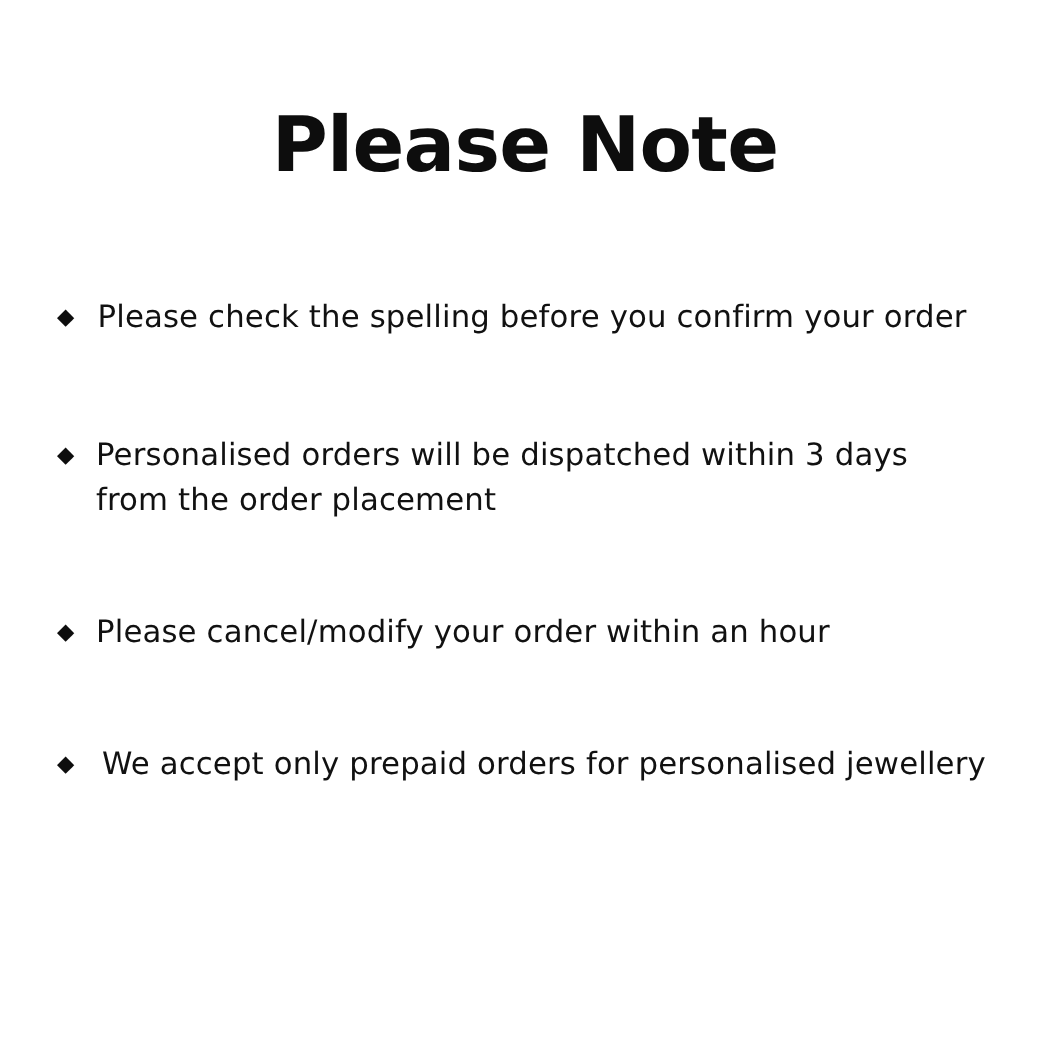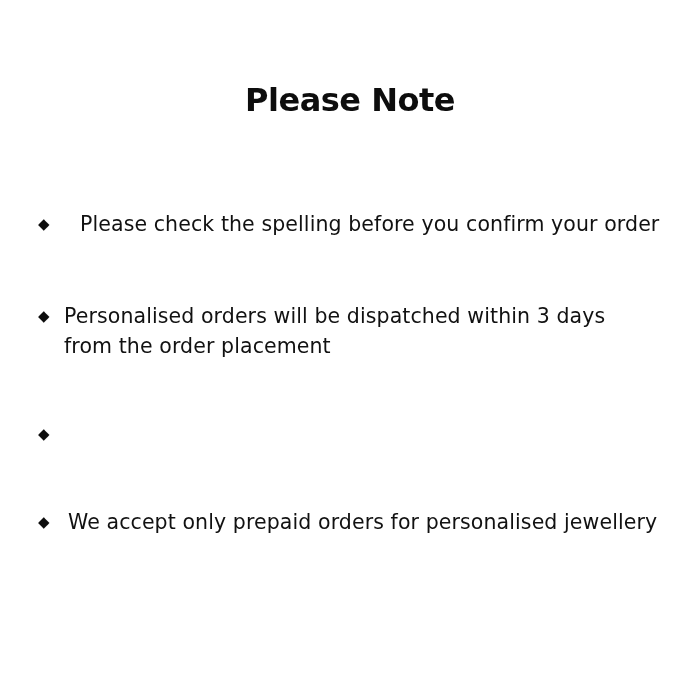--- a/index.html
+++ b/index.html
@@ -15,24 +15,24 @@
     overflow: hidden;
   }
   .page {
     position: relative;
     width: 700px;
     height: 700px;
     box-sizing: border-box;
   }
   .title {
     text-align: center;
-    font-size: 32px;
+    font-size: 51px;
     font-weight: bold;
     letter-spacing: -0.5px;
-    margin: 13px;
+    margin: 0;
     padding-top: 68px;
     color: #0d0d0d;
     font-family: "DejaVu Sans", sans-serif;
   }
   .notes {
     margin: 0;
     padding: 0;
     list-style: none;
     position: absolute;
     top: 196px;
@@ -56,21 +56,21 @@
     text-align: left;
   }
   .note-text {
     font-size: 20.5px;
     line-height: 30px;
     color: #111111;
     letter-spacing: 0.1px;
     white-space: pre-line;
     font-family: "DejaVu Sans", sans-serif;
   }
-  .item-0 .note-text { margin-left: 16px; }
+  .item-0 .note-text { margin-left: 1px; }
   .item-1 { margin-bottom: 58px; }
   .item-2 { margin-bottom: 58px; }
   .item-3 .note-text { margin-left: 4px; text-align: right; }
 </style>
 </head>
 <body>
 
 <div class="page">
 
   <h1 class="title">Please Note</h1>
@@ -83,20 +83,21 @@
     </li>
 
     <li class="note-item item-1">
       <span class="bullet">◆</span>
       <span class="note-text">Personalised orders will be dispatched within 3 days
 from the order placement</span>
     </li>
 
     <li class="note-item item-2">
       <span class="bullet">◆</span>
+      <span class="note-text">Please cancel/modify your order within an hour</span>
     </li>
 
     <li class="note-item item-3">
       <span class="bullet">◆</span>
       <span class="note-text">We accept only prepaid orders for personalised jewellery</span>
     </li>
 
   </ul>
 
 </div>

